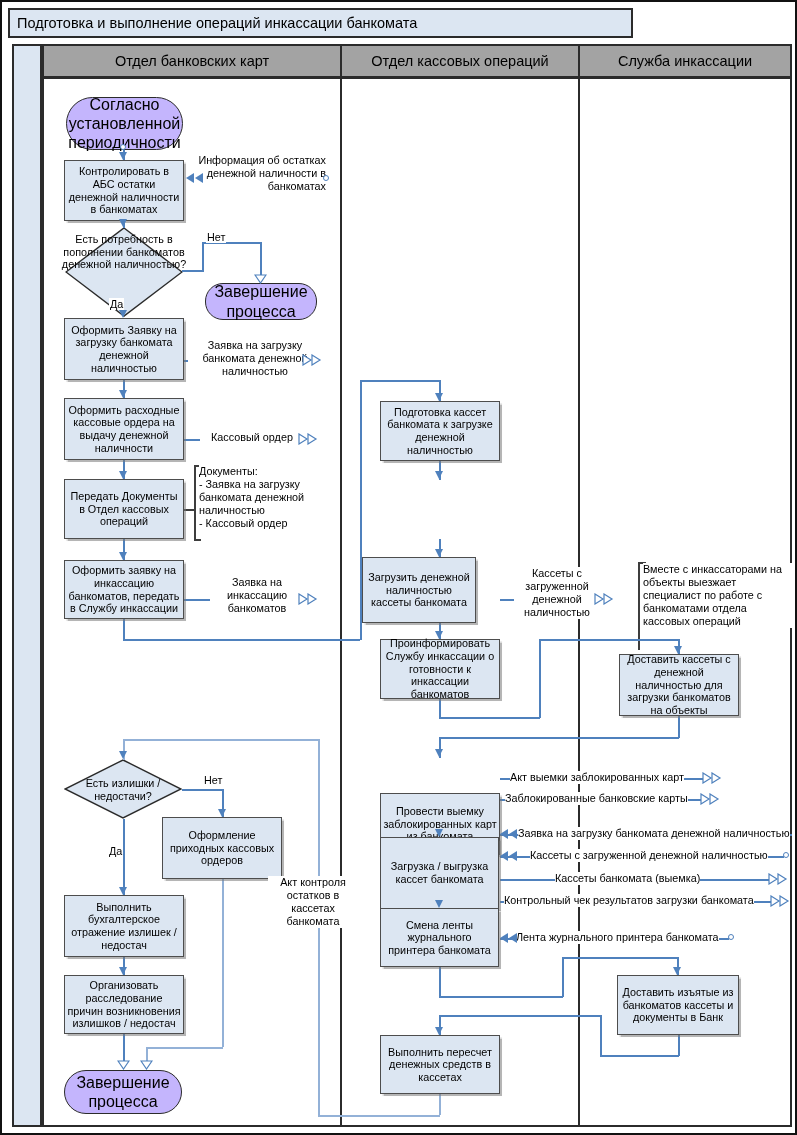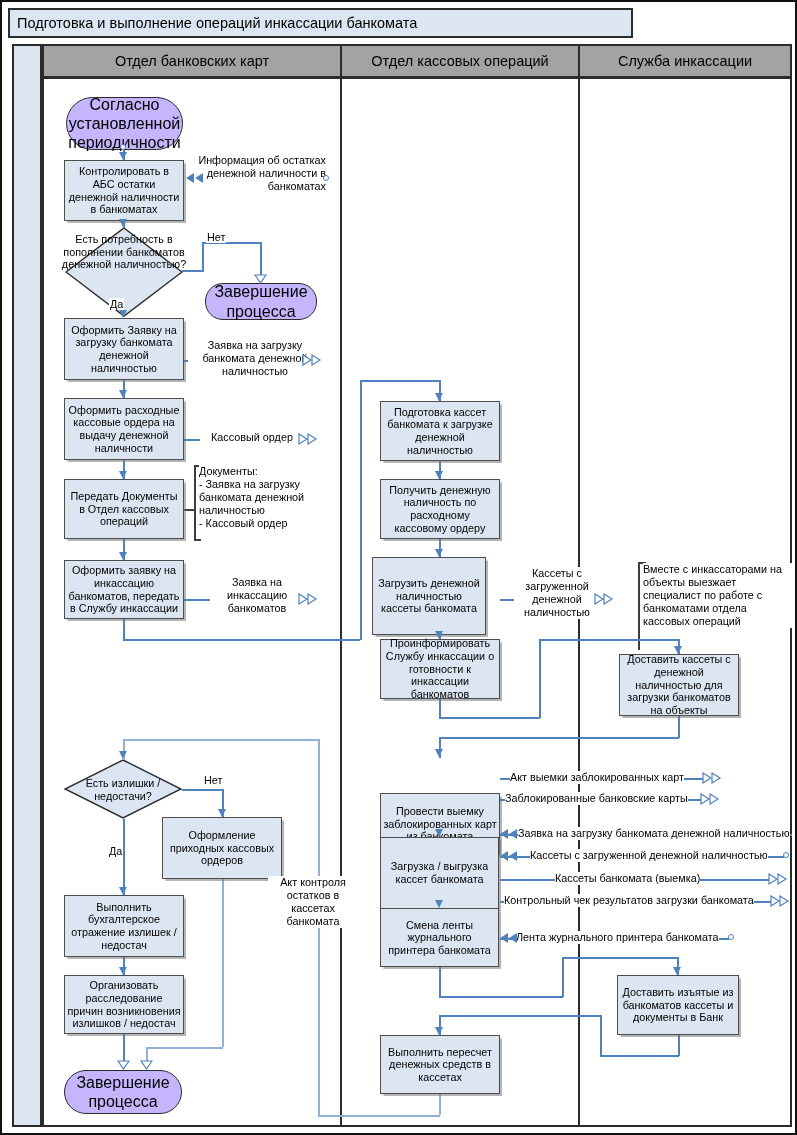--- a/index.html
+++ b/index.html
@@ -68,22 +68,21 @@
       <polygon points="59,1 117,30 59,59 1,30" fill="#dce6f2" stroke="#2b2b2b" stroke-width="1.4"></polygon>
     </svg>
   <div class="abs dtext" style="left:58px;top:775px;width:126px;">Есть излишки / недостачи?</div>
 
   <div class="abs process" style="left:160px;top:815px;width:120px;height:62px;">Оформление приходных кассовых ордеров</div>
   <div class="abs process" style="left:62px;top:893px;width:120px;height:62px;">Выполнить бухгалтерское отражение излишек / недостач</div>
   <div class="abs process" style="left:62px;top:973px;width:120px;height:59px;">Организовать расследование причин возникновения излишков / недостач</div>
   <div class="abs term" style="left:62px;top:1068px;width:118px;height:44px;border-radius:22px;">Завершение процесса</div>
 
   <div class="abs process" style="left:378px;top:399px;width:120px;height:60px;">Подготовка кассет банкомата к загрузке денежной наличностью</div>
-  <div class="abs process" style="left:378px;top:477px;width:120px;height:60px;">Получить денежную наличность по расходному кассовому ордеру</div>
-  <div class="abs process" style="left:370px;top:555px;width:114px;height:78px;">Загрузить денежной наличностью кассеты банкомата</div>
+  <div class="abs process" style="left:360px;top:555px;width:114px;height:66px;">Загрузить денежной наличностью кассеты банкомата</div>
   <div class="abs process" style="left:378px;top:637px;width:120px;height:60px;">Проинформировать Службу инкассации о готовности к инкассации банкоматов</div>
   <div class="abs process" style="left:378px;top:755px;width:120px;height:62px;margin-top:36px;">Провести выемку заблокированных карт из банкомата</div>
   <div class="abs process" style="left:378px;top:835px;width:119px;height:72px;">Загрузка / выгрузка кассет банкомата</div>
   <div class="abs process" style="left:378px;top:906px;width:119px;height:59px;">Смена ленты журнального принтера банкомата</div>
   <div class="abs process" style="left:378px;top:1033px;width:120px;height:59px;">Выполнить пересчет денежных средств в кассетах</div>
 
   <div class="abs process" style="left:617px;top:652px;width:120px;height:62px;">Доставить кассеты с денежной наличностью для загрузки банкоматов на объекты</div>
   <div class="abs process" style="left:615px;top:973px;width:122px;height:60px;">Доставить изъятые из банкоматов кассеты и документы в Банк</div>
 
   <div class="abs ann" style="left:190px;top:152px;width:134px;text-align:right;">Информация об остатках денежной наличности в банкоматах</div>

